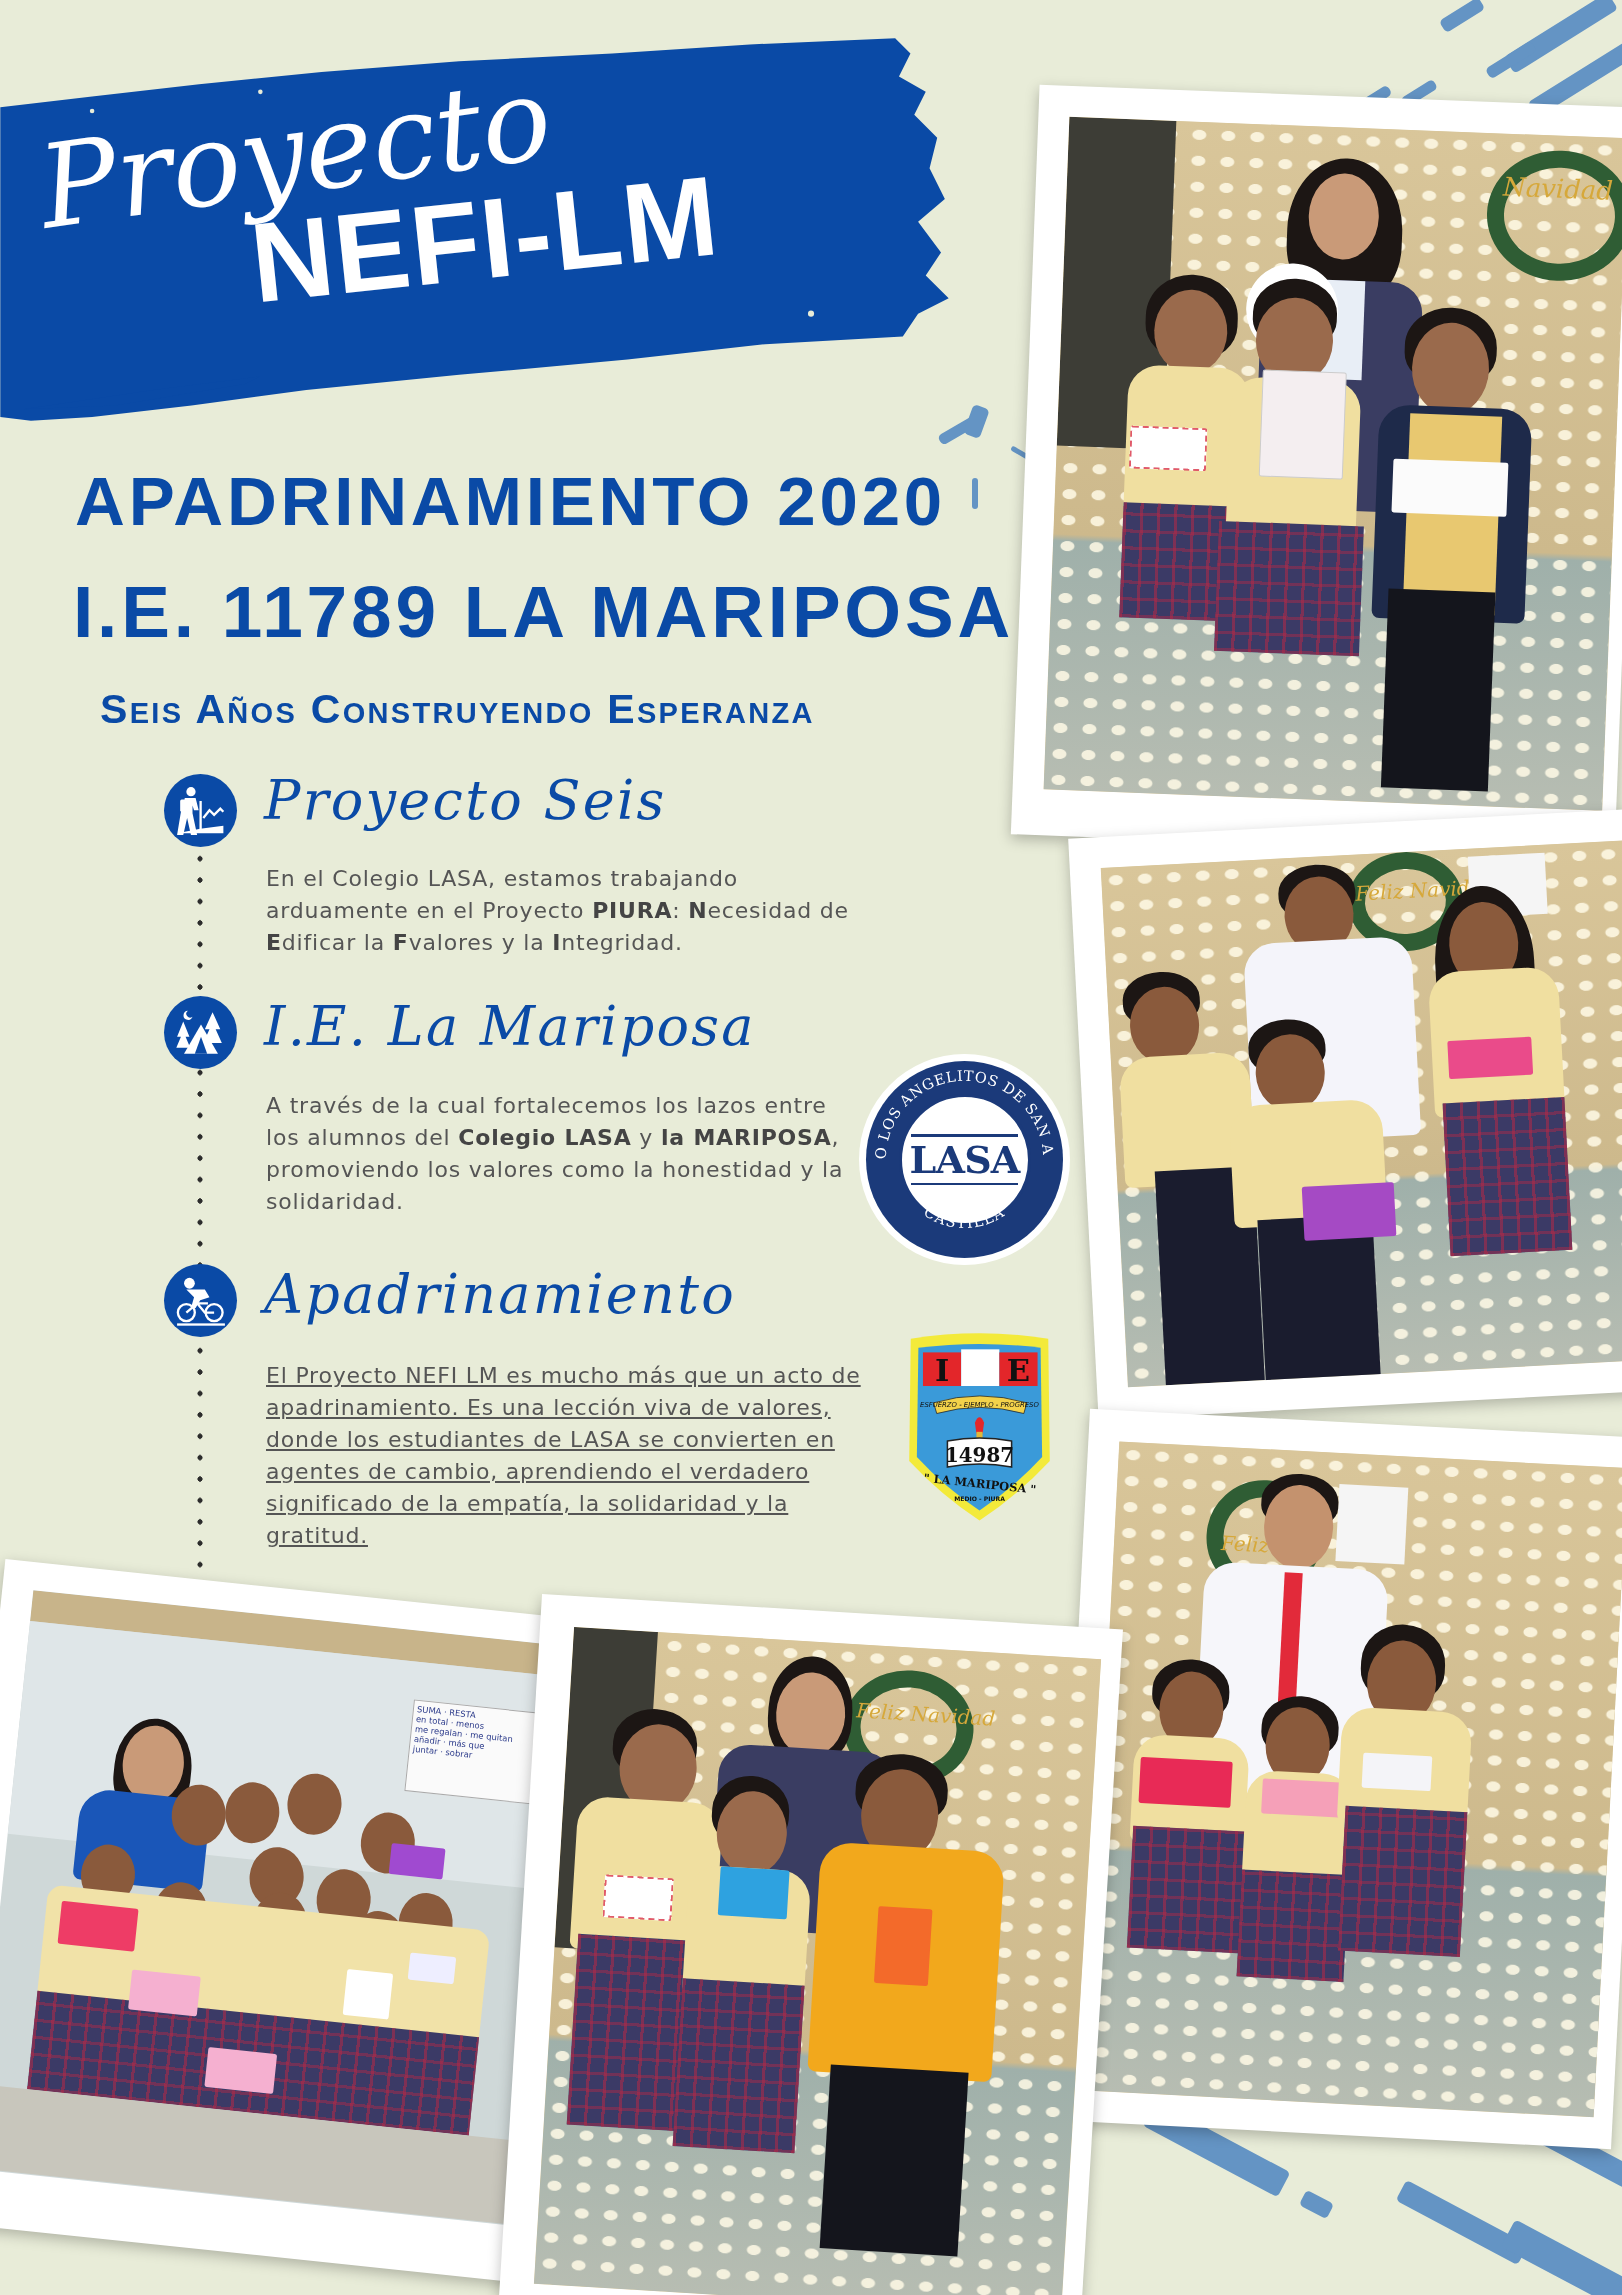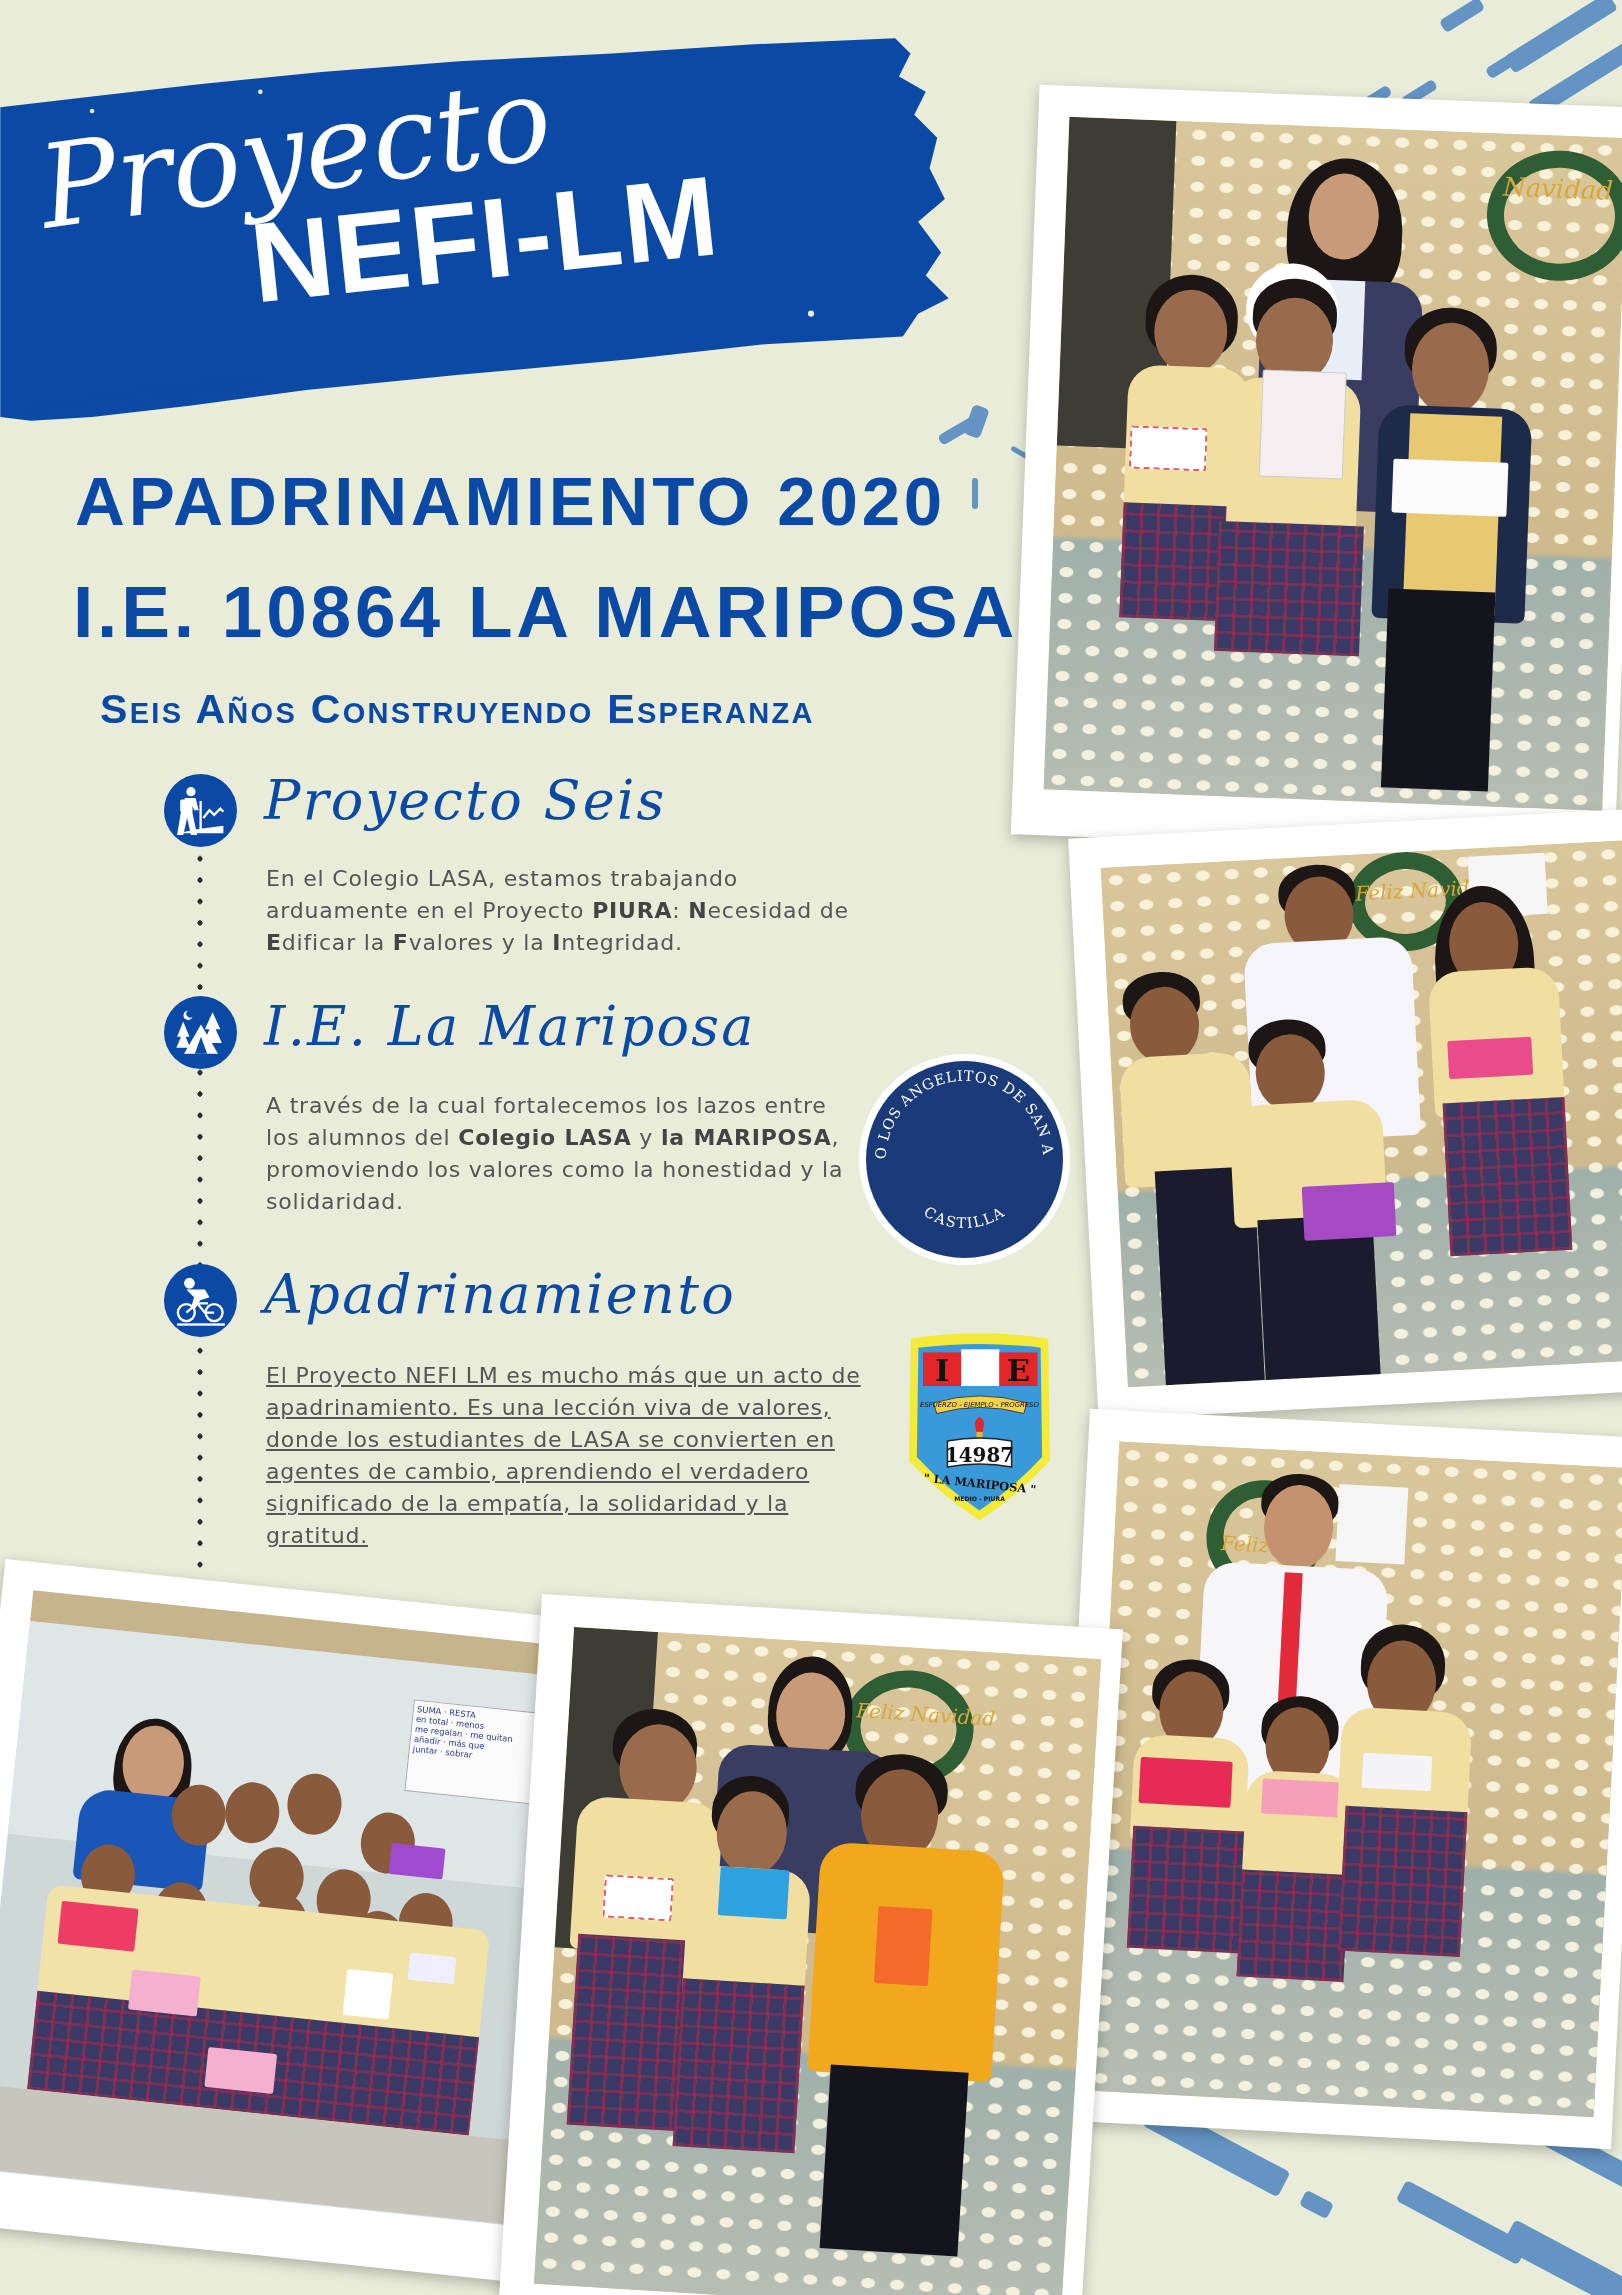--- a/index.html
+++ b/index.html
@@ -174,21 +174,21 @@
     <circle cx="40" cy="100" r="4" fill="#e8ecd8"></circle>
     <circle cx="120" cy="115" r="3" fill="#e8ecd8"></circle>
     <circle cx="340" cy="90" r="3" fill="#e8ecd8"></circle>
     <circle cx="1060" cy="380" r="4" fill="#e8ecd8"></circle>
   </svg>
   <div class="script-title" style="left:31px;top:99px;font-size:115px;transform:rotate(-8deg);transform-origin:left top;">Proyecto</div>
   <div class="nefi-title" style="left:245px;top:176px;font-size:113px;transform:rotate(-6deg);transform-origin:left top;">NEFI-LM</div>
 </div>
 
 <div class="headline" style="left:75px;top:462px;font-size:69px;letter-spacing:3.8px;">APADRINAMIENTO 2020</div>
-<div class="headline" style="left:73px;top:570px;font-size:73px;letter-spacing:3.8px;">I.E. 10864 LA MARIPOSA</div>
+<div class="headline" style="left:73px;top:570px;font-size:73px;letter-spacing:3.8px;">I.E. 11789 LA MARIPOSA</div>
 <div class="subhead" style="left:100px;top:686px;font-size:41px;letter-spacing:2.3px;">Seis Años Construyendo Esperanza</div>
 
 <div class="dot-line" style="top:848px;height:758px;"></div>
 
 <div class="section-icon" style="top:774px;">
   <svg width="54" height="54" viewBox="0 0 70 70">
     <circle cx="22" cy="10" r="6" fill="#fff"></circle>
     <path d="M14 18 h14 l4 16 h-6 l-2 -6 v10 l6 28 h-8 l-5 -22 l-5 22 h-8 l5 -30 z" fill="#fff"></path>
     <rect x="8" y="20" width="7" height="16" rx="2" fill="#fff"></rect>
     <rect x="33" y="22" width="3" height="40" fill="#fff"></rect>
@@ -231,20 +231,25 @@
         <path id="ringTop" d="M 129 129 m -103 0 a 103 103 0 1 1 206 0"></path>
         <path id="ringBot" d="M 40 150 a 92 92 0 0 0 178 0"></path>
       </defs>
       <text font-family="DejaVu Serif, serif" font-size="19" fill="#ffffff" letter-spacing="1">
         <textPath href="#ringTop" startOffset="50%" text-anchor="middle">COLEGIO LOS ANGELITOS DE SAN ANTONIO</textPath>
       </text>
       <text font-family="DejaVu Serif, serif" font-size="19" fill="#ffffff" letter-spacing="2">
         <textPath href="#ringBot" startOffset="50%" text-anchor="middle">CASTILLA</textPath>
       </text>
     </svg>
+    <div class="seal-inner">
+      <div class="bar"></div>
+      <div class="seal-logo">LASA</div>
+      <div class="bar"></div>
+    </div>
   </div>
 </div>
 
 <div class="shield">
   <svg width="153" height="191" viewBox="0 0 200 250">
     <path d="M10 10 Q100 -4 190 10 L192 170 Q150 215 100 248 Q50 215 8 170 Z" fill="#f3ea3a"></path>
     <path d="M20 22 Q100 12 180 22 L182 165 Q145 205 100 235 Q55 205 18 165 Z" fill="#3a9ad9"></path>
     <rect x="26" y="28" width="50" height="44" fill="#e3262a"></rect>
     <rect x="76" y="24" width="50" height="48" fill="#ffffff"></rect>
     <rect x="126" y="28" width="50" height="44" fill="#e3262a"></rect>

